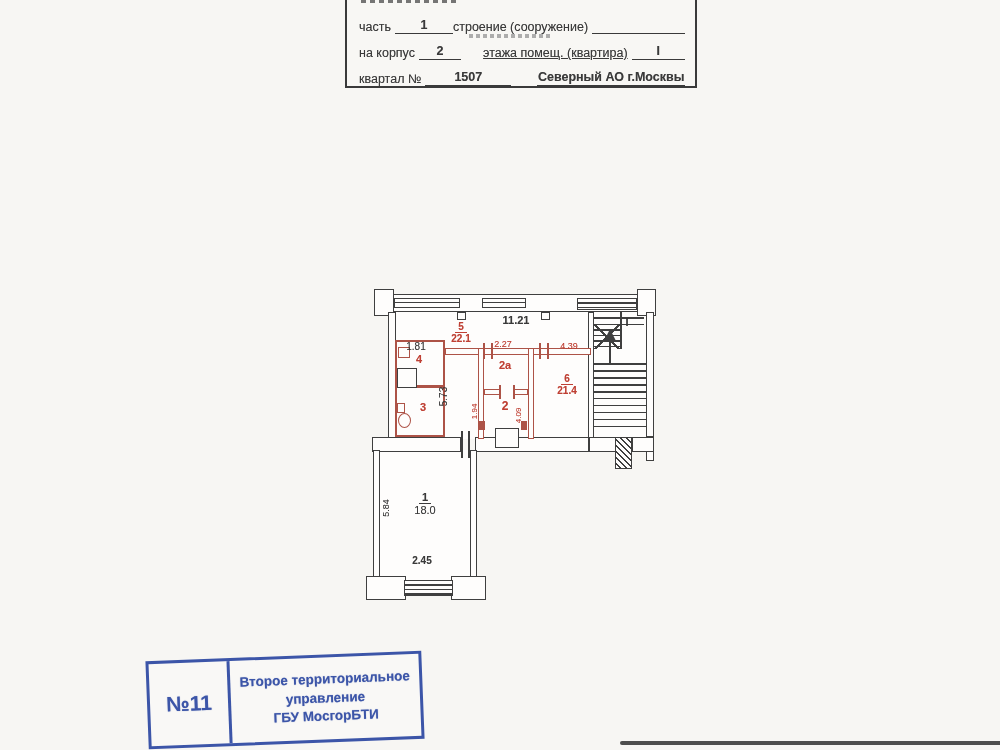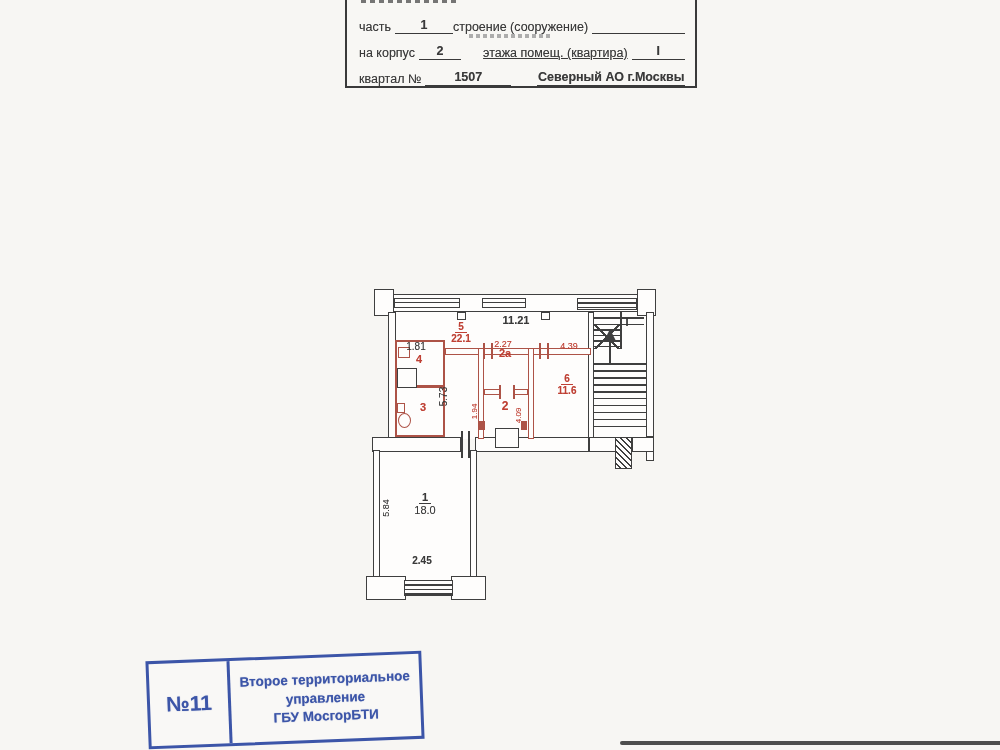--- a/index.html
+++ b/index.html
@@ -157,24 +157,24 @@
     <div class="abs w" style="left:93px;top:291px;width:35px;height:24px;z-index:3;"></div>
 
     <div class="lab blk" style="left:36px;top:32px;width:44px;font-size:10px;margin-top:24px;">1.81</div>
     <div class="lab blk" style="left:134px;top:29px;width:48px;font-size:11px;font-weight:600;">11.21</div>
     <div class="lab red" style="left:88px;top:36px;width:30px;font-size:10px;font-weight:600;">
       <span class="num">5</span><br>
       <span>22.1</span>
     </div>
     <div class="lab red" style="left:128px;top:55px;width:34px;font-size:9px;">2.27</div>
     <div class="lab red" style="left:194px;top:57px;width:34px;font-size:9px;">4.39</div>
-    <div class="lab red" style="left:134px;top:62px;width:26px;font-size:11px;font-weight:600;">2а</div>
+    <div class="lab red" style="left:134px;top:74px;width:26px;font-size:11px;font-weight:600;">2а</div>
     <div class="lab red" style="left:192px;top:88px;width:34px;font-size:10px;font-weight:600;">
       <span class="num">6</span><br>
-      <span>11.6</span>
+      <span>21.4</span>
     </div>
     <div class="lab red" style="left:136px;top:115px;width:22px;font-size:12px;font-weight:600;">2</div>
     <div class="lab red" style="left:52px;top:68px;width:18px;font-size:11px;font-weight:600;">4</div>
     <div class="lab red" style="left:56px;top:116px;width:18px;font-size:11px;font-weight:600;">3</div>
     <div class="lab blk" style="left:260px;top:31px;width:18px;font-size:11px;font-weight:600;">I</div>
     <div class="lab blk vert" style="left:76px;top:106px;font-size:10px;">5.73</div>
     <div class="lab red vert" style="left:110px;top:122px;font-size:8px;">1.94</div>
     <div class="lab red vert" style="left:154px;top:126px;font-size:8px;">4.09</div>
     <div class="lab blk" style="left:50px;top:206px;width:34px;font-size:11px;font-weight:600;">
       <span class="num">1</span><br>

